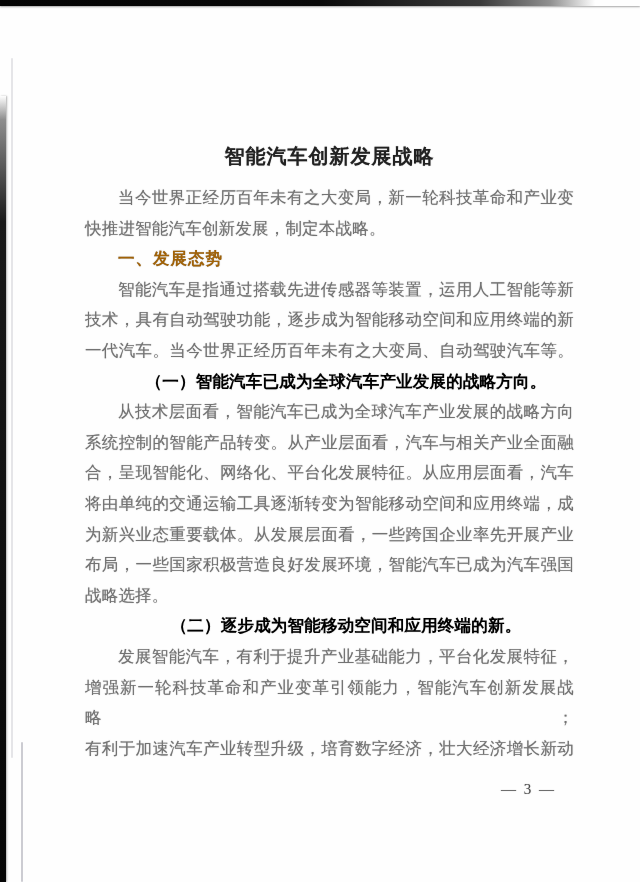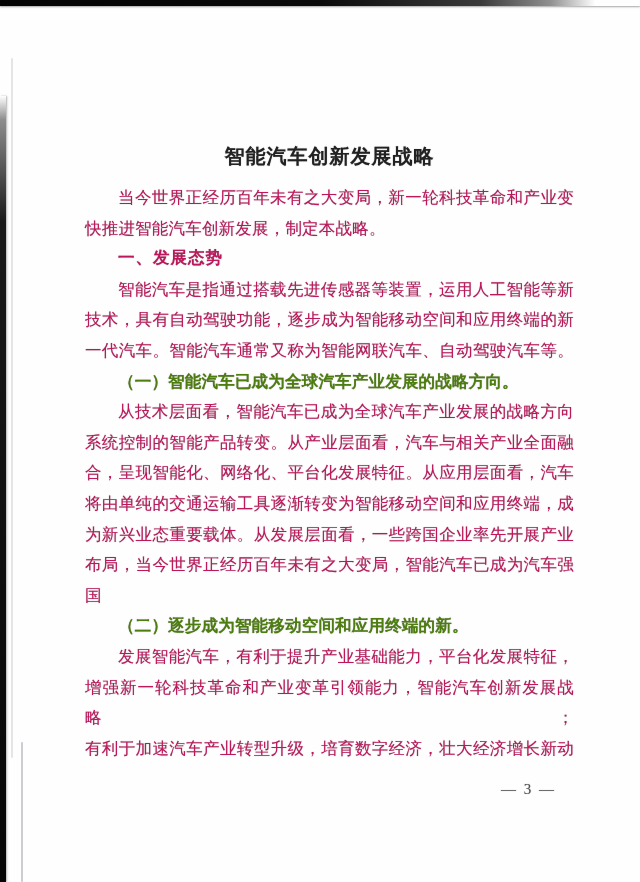--- a/index.html
+++ b/index.html
@@ -60,43 +60,44 @@
     text-align: center;
     letter-spacing: 1px;
     color: #222;
     margin-bottom: 14px;
     text-shadow: 0 0 1px rgba(30,30,30,0.45);
   }
   .line {
     font-size: 16.5px;
     line-height: 30.6px;
     letter-spacing: 0.2px;
-    color: #be185d;
+    color: #737373;
     text-shadow: 0 0 1px rgba(90,90,90,0.55);
     white-space: nowrap;
   }
   .line.fill {
     text-align: justify;
     text-align-last: justify;
     white-space: normal;
   }
   .line.indent {
     text-indent: 33px;
   }
   .line.h1 {
-    font-family: Liberation Mono, monospace;
+    font-family: Liberation Serif, serif;
     font-weight: 700;
-    color: #be185d;
+    color: #a16207;
     text-indent: 33px;
     letter-spacing: 1px;
   }
   .line.h2 {
     font-weight: 700;
-    color: #4d7c0f;
+    color: #000000;
     text-indent: 33px;
+    text-align: center;
   }
   .page-number {
     position: absolute;
     right: 84px; top: 781px;
     font-size: 15px;
     letter-spacing: 2px;
     color: #4d4d4d;
     text-shadow: 0 0 1px rgba(90,90,90,0.5);
   }
 </style>
@@ -110,28 +111,29 @@
   <div class="crease crease-b"></div>
 
   <div class="content">
     <div class="doc-title">智能汽车创新发展战略</div>
     <div id="doc-body">
         <div class="line indent fill">当今世界正经历百年未有之大变局，新一轮科技革命和产业变</div>
         <div class="line">快推进智能汽车创新发展，制定本战略。</div>
         <div class="line h1">一、发展态势</div>
         <div class="line indent fill">智能汽车是指通过搭载先进传感器等装置，运用人工智能等新</div>
         <div class="line fill">技术，具有自动驾驶功能，逐步成为智能移动空间和应用终端的新</div>
-        <div class="line fill">一代汽车。智能汽车通常又称为智能网联汽车、自动驾驶汽车等。</div>
+        <div class="line fill">一代汽车。当今世界正经历百年未有之大变局、自动驾驶汽车等。</div>
         <div class="line h2">（一）智能汽车已成为全球汽车产业发展的战略方向。</div>
         <div class="line indent fill">从技术层面看，智能汽车已成为全球汽车产业发展的战略方向</div>
         <div class="line fill">系统控制的智能产品转变。从产业层面看，汽车与相关产业全面融</div>
         <div class="line fill">合，呈现智能化、网络化、平台化发展特征。从应用层面看，汽车</div>
         <div class="line fill">将由单纯的交通运输工具逐渐转变为智能移动空间和应用终端，成</div>
         <div class="line fill">为新兴业态重要载体。从发展层面看，一些跨国企业率先开展产业</div>
-        <div class="line fill">布局，当今世界正经历百年未有之大变局，智能汽车已成为汽车强国</div>
+        <div class="line fill">布局，一些国家积极营造良好发展环境，智能汽车已成为汽车强国</div>
+        <div class="line">战略选择。</div>
         <div class="line h2">（二）逐步成为智能移动空间和应用终端的新。</div>
         <div class="line indent fill">发展智能汽车，有利于提升产业基础能力，平台化发展特征，</div>
         <div class="line fill">增强新一轮科技革命和产业变革引领能力，智能汽车创新发展战略；</div>
         <div class="line fill">有利于加速汽车产业转型升级，培育数字经济，壮大经济增长新动</div>
       </div>
   </div>
 
   <div class="page-number">— 3 —</div>
 </div>
 

